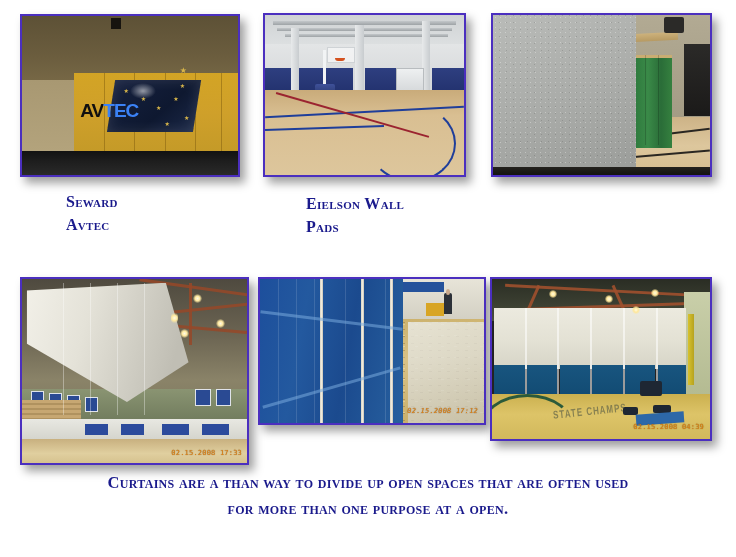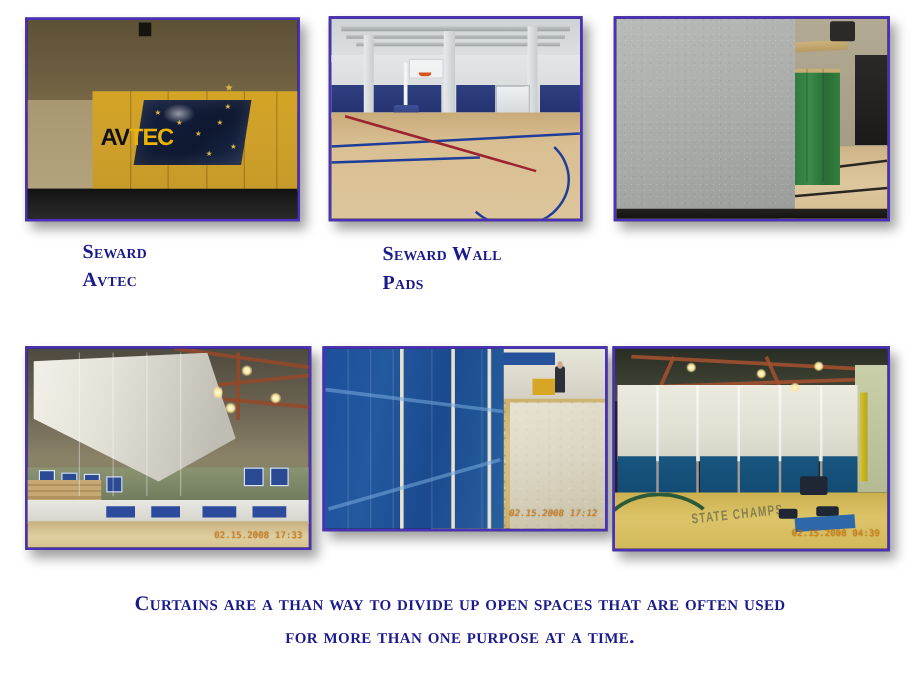--- a/index.html
+++ b/index.html
@@ -94,21 +94,21 @@
   }
   #photo-seward .p1-star {
     color:#d8b64a; font-size:6px; line-height:1;
   }
   #photo-seward .p1-logo {
     left:27%; top:53%;
     font-family:"Liberation Sans", sans-serif;
     font-weight:bold; font-size:19px; letter-spacing:-1px;
   }
   #photo-seward .p1-av { color:#101010; }
-  #photo-seward .p1-tec { color:#eab308; }
+  #photo-seward .p1-tec { color:#3b82f6; }
   #photo-seward .p1-vent {
     left:41%; top:1%; width:5%; height:7%;
     background:#17140f;
   }
 
   
   #photo-eielson .p2-ceiling {
     left:0; top:0; width:100%; height:22%;
     background: linear-gradient(180deg,#cfd2d4 0%,#dfe2e3 100%);
   }
@@ -438,24 +438,24 @@
     <div class="layer p3-motor"></div>
     <div class="layer p3-graypad"></div>
     <div class="layer p3-speckle"></div>
     <div class="layer p3-base"></div>
   </div>
 </div>
 
 <div class="caption caption-side" style="left:66px; top:190px;">Seward
 Avtec</div>
 
-<div class="caption caption-side" style="left:306px; top:192px;">Seward Wall
+<div class="caption caption-side" style="left:306px; top:192px;">Eielson Wall
 Pads</div>
 
-<div class="photo" id="photo-curtain1" style="left:20px; top:277px; width:229px; height:163px;">
+<div class="photo" id="photo-curtain1" style="left:20px; top:277px; width:229px; height:188px;">
   <div class="scene">
     <div class="layer p4-bg"></div>
     <div class="layer p4-truss" style="left:52%; top:4%; width:50%; transform:rotate(8deg);"></div>
     <div class="layer p4-truss" style="left:55%; top:16%; width:46%; transform:rotate(-6deg);"></div>
     <div class="layer p4-truss" style="left:60%; top:26%; width:40%; transform:rotate(5deg);"></div>
     <div class="layer p4-truss" style="left:74%; top:2%; width:3px; height:34%;"></div>
     <div class="layer p4-wall"></div>
     <div class="layer p4-banner" style="left:4%; top:61%; width:5%; height:8%;"></div>
     <div class="layer p4-banner" style="left:12%; top:62%; width:5%; height:8%;"></div>
     <div class="layer p4-banner" style="left:20%; top:63%; width:5%; height:7%;"></div>
@@ -538,13 +538,13 @@
     <div class="layer p6-floortext">STATE CHAMPS</div>
     <div class="layer p6-equip" style="left:68%; top:64%; width:10%; height:9%;"></div>
     <div class="layer p6-equip" style="left:60%; top:80%; width:7%; height:5%;"></div>
     <div class="layer p6-equip" style="left:74%; top:79%; width:8%; height:5%;"></div>
     <div class="layer p6-tarp"></div>
     <div class="timestamp" style="right:6px; bottom:8px;">02.15.2008 04:39</div>
   </div>
 </div>
 
 <div class="caption caption-bottom" style="top:470px;">Curtains are a than way to divide up open spaces that are often used</div>
-<div class="caption caption-bottom" style="top:496px;">for more than one purpose at a time.</div>
+<div class="caption caption-bottom" style="top:496px;">for more than one purpose at a open.</div>
 
 </body></html>

